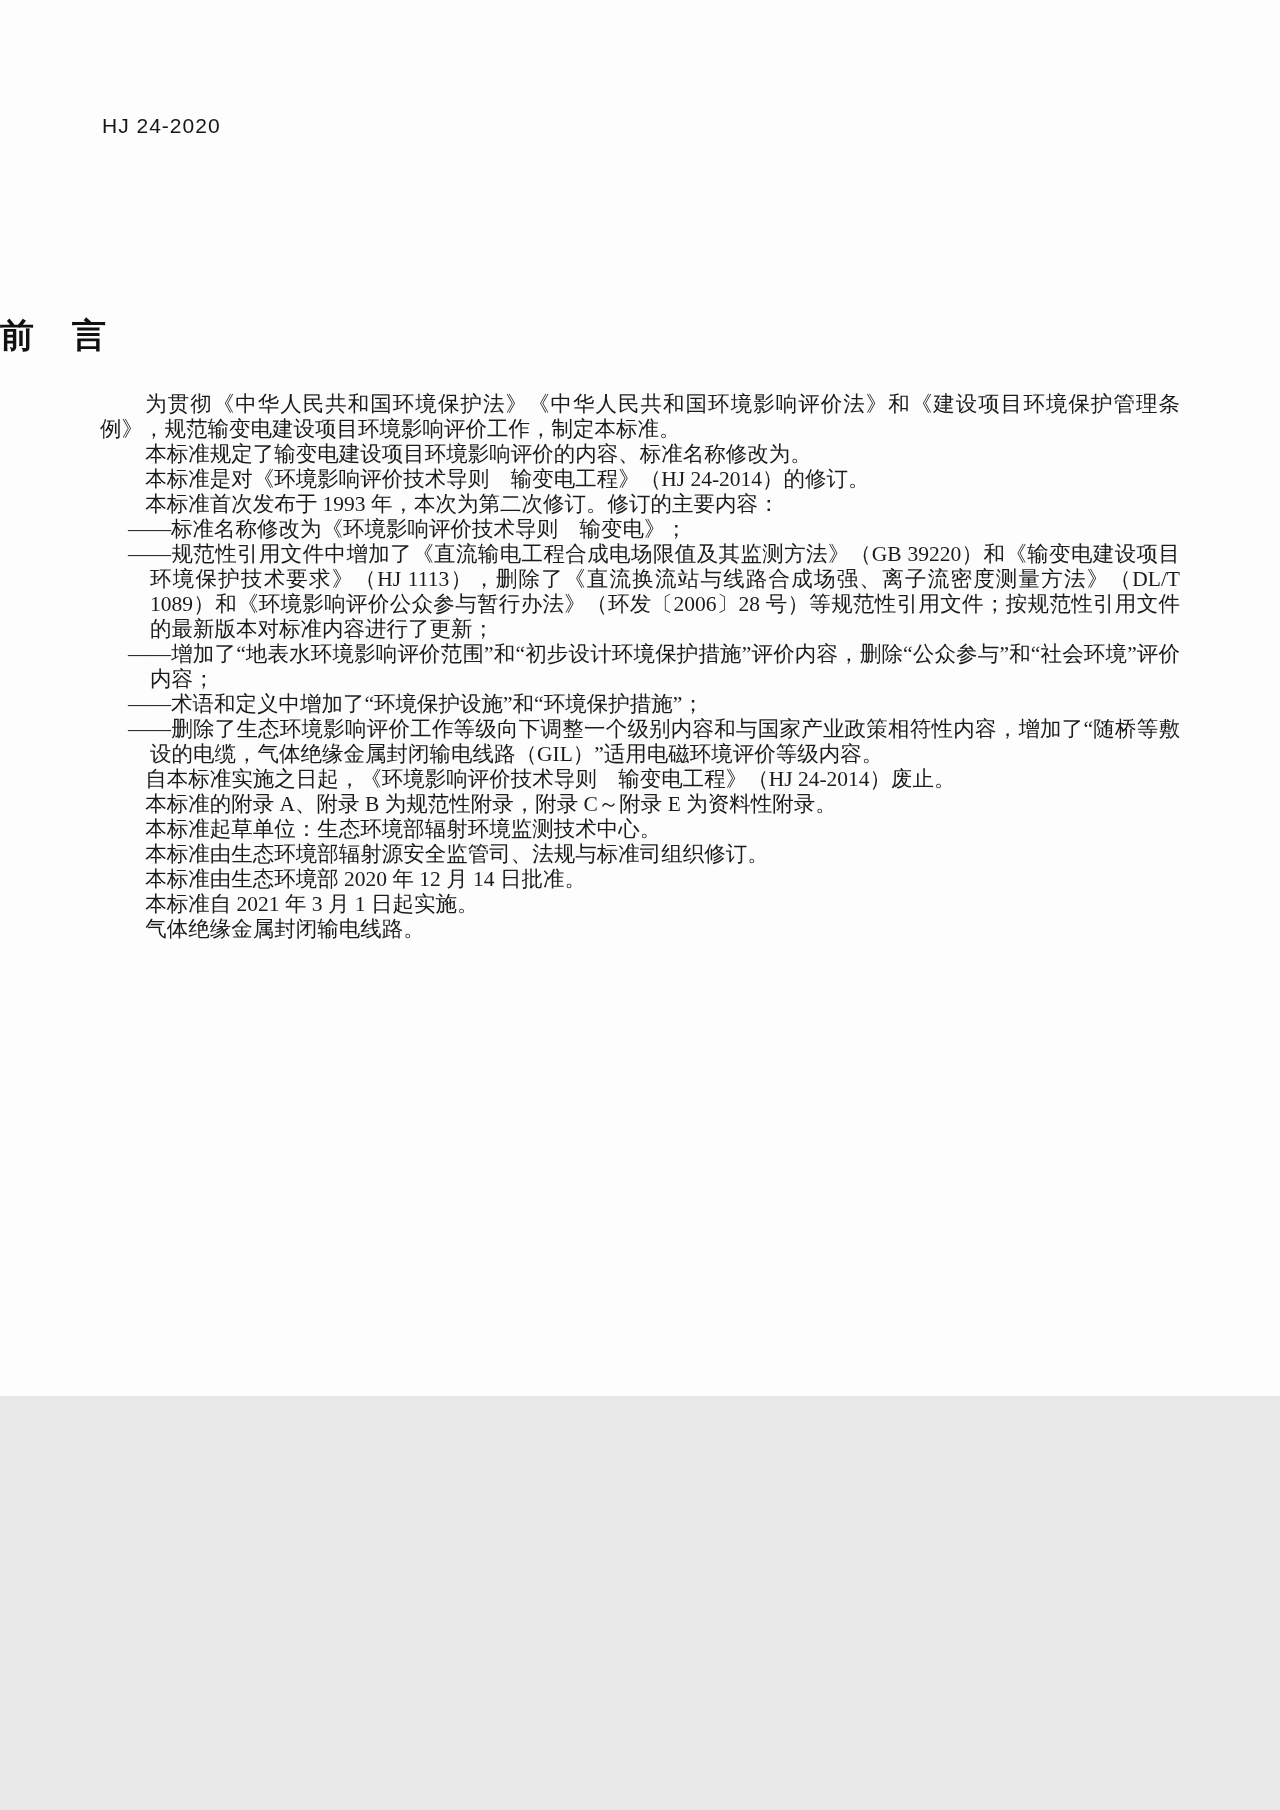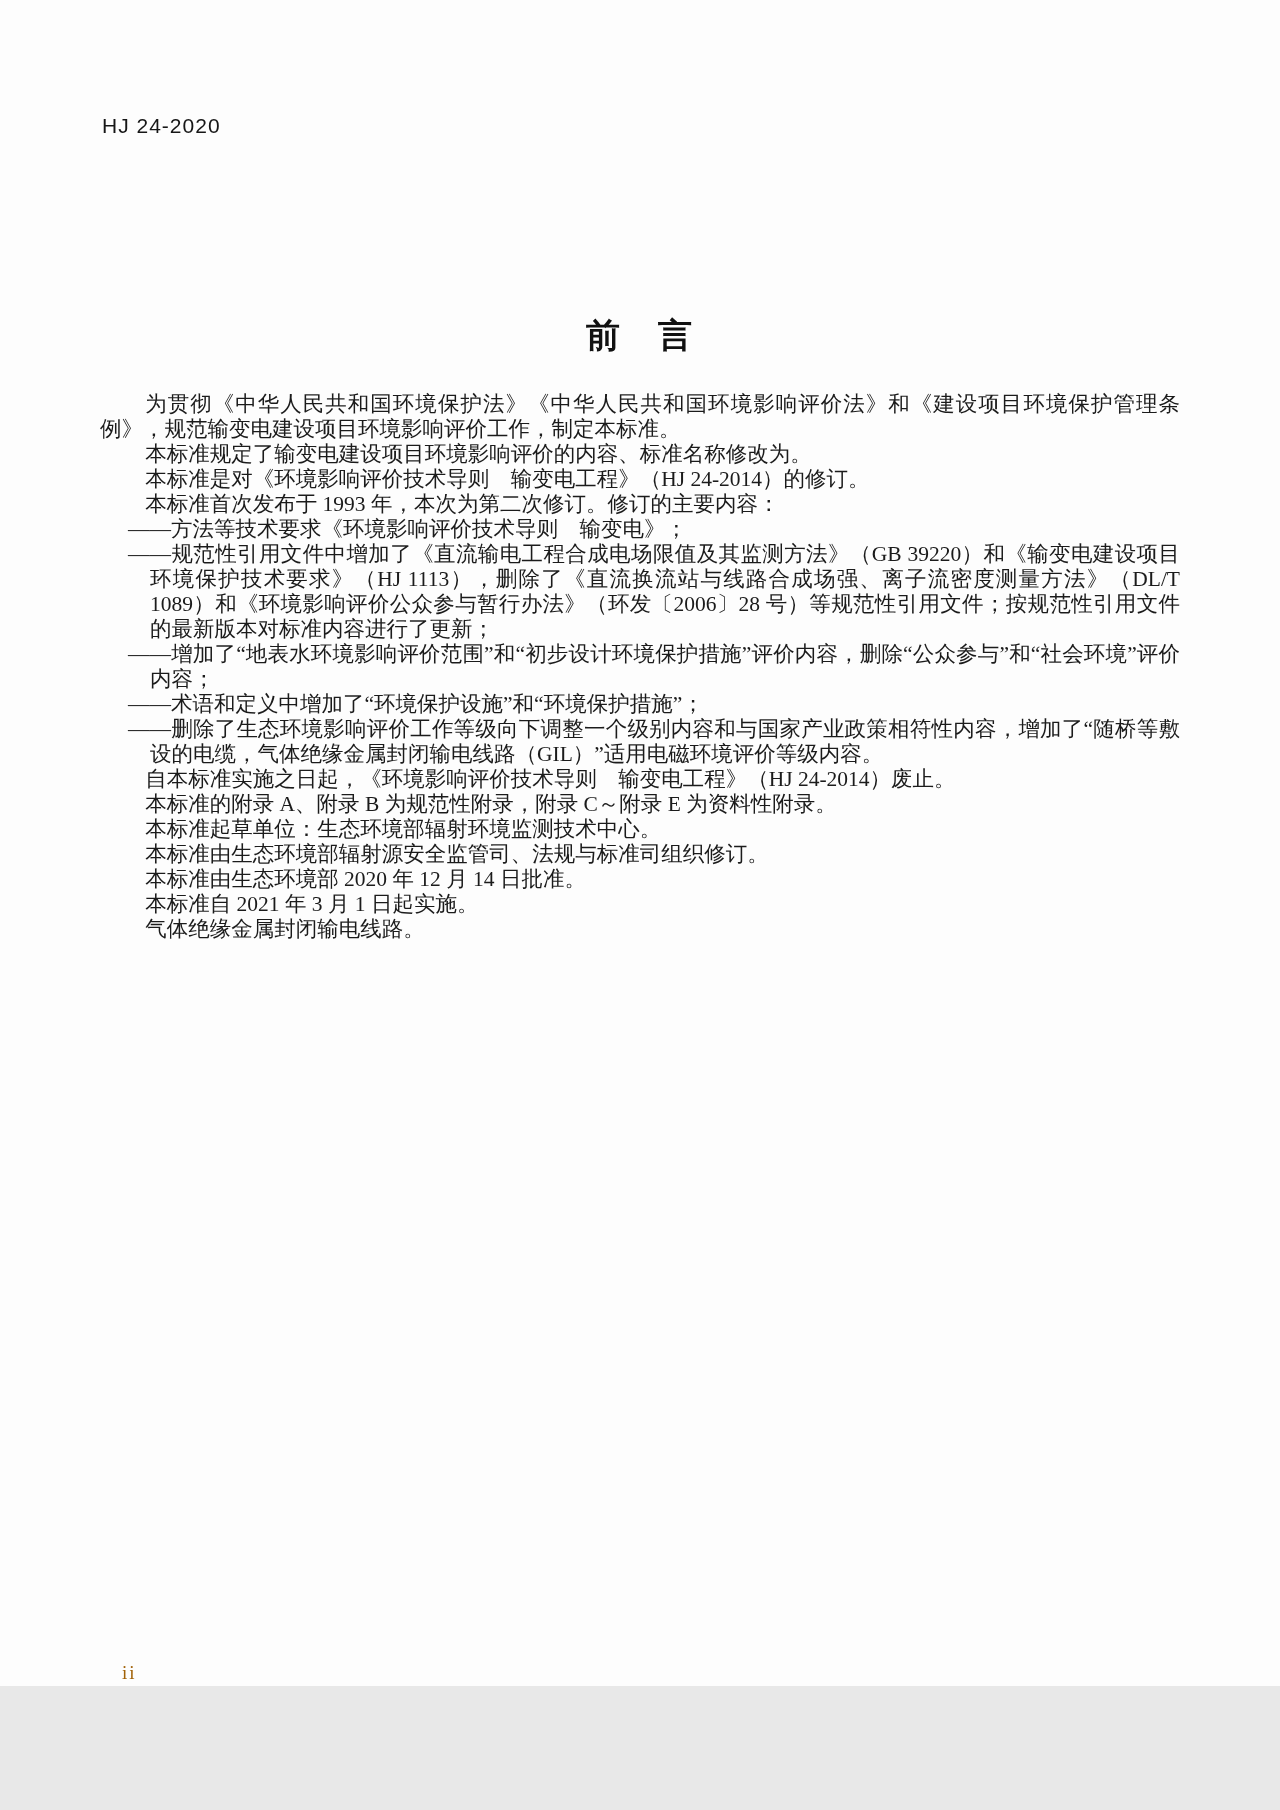--- a/index.html
+++ b/index.html
@@ -3,21 +3,21 @@
 <meta charset="utf-8">
 <style>
   html, body {
     margin: 0;
     padding: 0;
     background: #e8e8e8;
   }
   .page {
     position: relative;
     width: 1280px;
-    height: 1686px;
+    height: 1396px;
     margin: 0 auto;
     background: #fdfdfd;
     color: #1a1a1a;
     font-family: "Liberation Serif", "DejaVu Serif", serif;
     overflow: hidden;
   }
   .header-code {
     position: absolute;
     left: 102px;
     top: 114px;
@@ -25,21 +25,21 @@
     font-size: 21px;
     font-weight: 500;
     letter-spacing: 1px;
     color: #161616;
   }
   .doc-title {
     position: absolute;
     left: 0;
     right: 0;
     top: 290px;
-    text-align: center;
+    text-align: left;
     font-family: "Liberation Sans", "DejaVu Sans", sans-serif;
     font-size: 34px;
     font-weight: 700;
     color: #111;
     letter-spacing: 2px;
   }
   .doc-body {
     position: absolute;
     left: 100px;
     top: 392px;
@@ -77,21 +77,21 @@
 
   <div class="header-code">HJ 24-2020</div>
 
   <h1 class="doc-title">前　言</h1>
 
   <div class="doc-body">
     <p class="para">为贯彻《中华人民共和国环境保护法》《中华人民共和国环境影响评价法》和《建设项目环境保护管理条例》，规范输变电建设项目环境影响评价工作，制定本标准。</p>
     <p class="para">本标准规定了输变电建设项目环境影响评价的内容、标准名称修改为。</p>
     <p class="para">本标准是对《环境影响评价技术导则　输变电工程》（HJ 24-2014）的修订。</p>
     <p class="para">本标准首次发布于 1993 年，本次为第二次修订。修订的主要内容：</p>
-    <p class="dash">——方法等技术要求《环境影响评价技术导则　输变电》；</p>
+    <p class="dash">——标准名称修改为《环境影响评价技术导则　输变电》；</p>
     <p class="dash">——规范性引用文件中增加了《直流输电工程合成电场限值及其监测方法》（GB 39220）和《输变电建设项目环境保护技术要求》（HJ 1113），删除了《直流换流站与线路合成场强、离子流密度测量方法》（DL/T 1089）和《环境影响评价公众参与暂行办法》（环发〔2006〕28 号）等规范性引用文件；按规范性引用文件的最新版本对标准内容进行了更新；</p>
     <p class="dash">——增加了“地表水环境影响评价范围”和“初步设计环境保护措施”评价内容，删除“公众参与”和“社会环境”评价内容；</p>
     <p class="dash">——术语和定义中增加了“环境保护设施”和“环境保护措施”；</p>
     <p class="dash">——删除了生态环境影响评价工作等级向下调整一个级别内容和与国家产业政策相符性内容，增加了“随桥等敷设的电缆，气体绝缘金属封闭输电线路（GIL）”适用电磁环境评价等级内容。</p>
     <p class="para">自本标准实施之日起，《环境影响评价技术导则　输变电工程》（HJ 24-2014）废止。</p>
     <p class="para">本标准的附录 A、附录 B 为规范性附录，附录 C～附录 E 为资料性附录。</p>
     <p class="para">本标准起草单位：生态环境部辐射环境监测技术中心。</p>
     <p class="para">本标准由生态环境部辐射源安全监管司、法规与标准司组织修订。</p>
     <p class="para">本标准由生态环境部 2020 年 12 月 14 日批准。</p>
     <p class="para">本标准自 2021 年 3 月 1 日起实施。</p>

